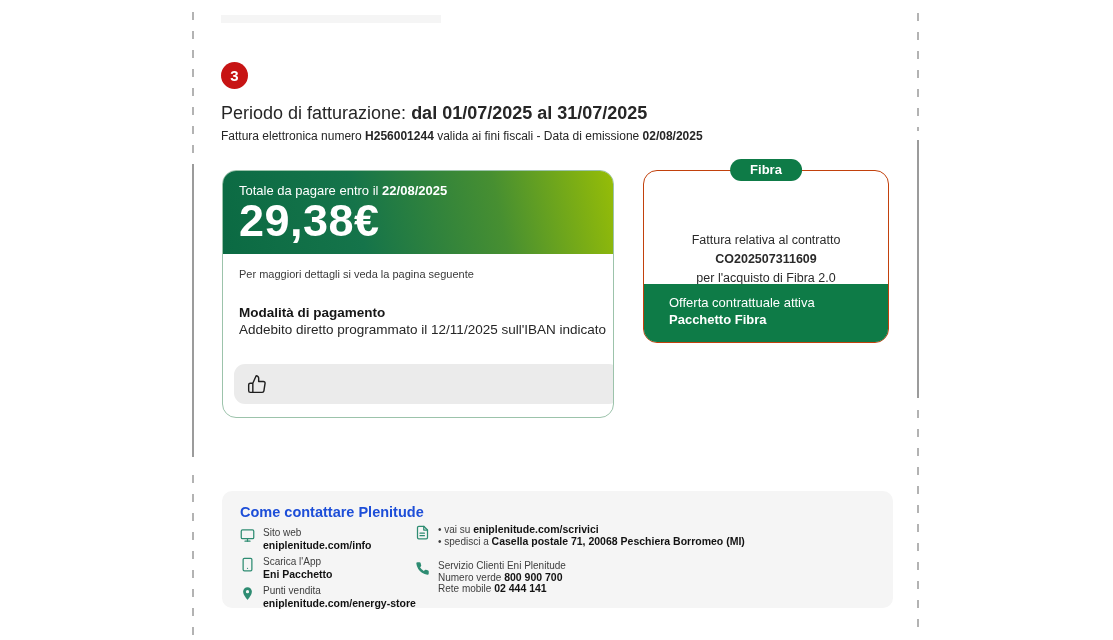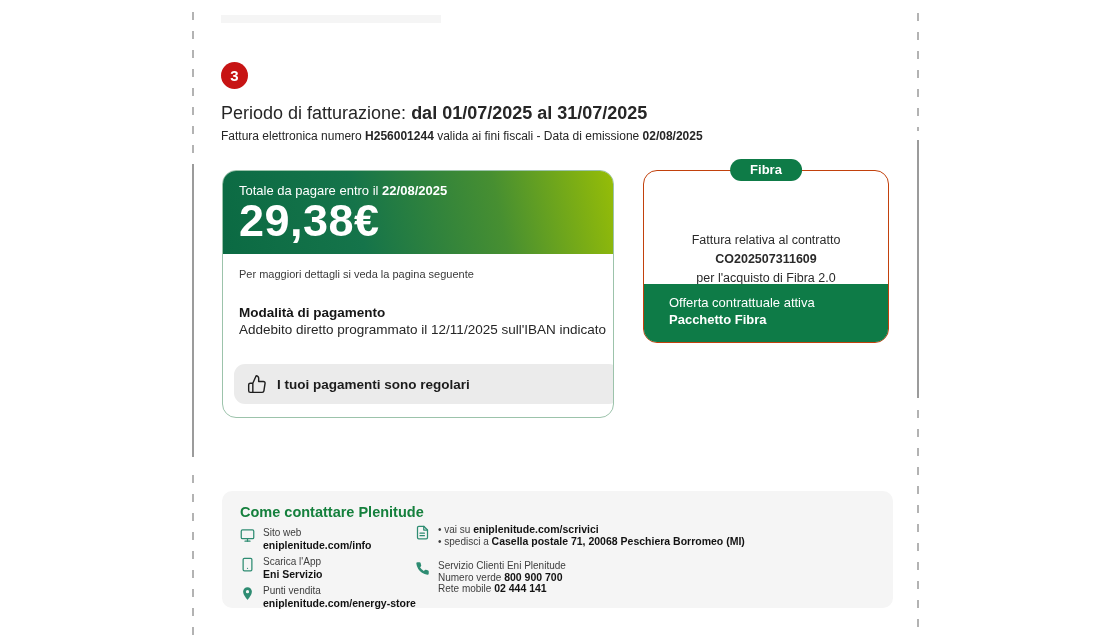--- a/index.html
+++ b/index.html
@@ -74,21 +74,21 @@
     position:absolute; left:0; right:0; bottom:0; height:58px;
     background:#0e7b47; border-radius:0 0 13px 13px;
     color:#fff; padding:10px 25px; font-size:13px; line-height:17px;
   }
 
   
   .contact-card {
     position:absolute; left:222px; top:491px; width:671px; height:117px;
     background:#f5f5f5; border-radius:10px;
   }
-  .contact-title { padding:13px 0 0 18px; font-size:14.5px; font-weight:700; color:#15803d; }
+  .contact-title { padding:13px 0 0 18px; font-size:14.5px; font-weight:700; color:#1d4ed8; }
   .ccol { position:absolute; }
   .ccol-left  { left:18px;  top:36px; }
   .ccol-right { left:193px; top:33px; }
   .citem { display:flex; gap:8px; margin-bottom:5px; }
   .citem svg { width:15px; height:15px; flex:0 0 15px; margin-top:1px; }
   .clab { font-size:10px;  color:#3d3d3d; line-height:11.5px; }
   .cval { font-size:10.5px; font-weight:700; color:#121212; line-height:12.5px; }
   .cline { font-size:10px; color:#3d3d3d; line-height:11.5px; }
   .cline b { color:#121212; font-size:10.5px;text-align:right; }
   .citem + .citem.spaced { margin-top:13px; }
@@ -123,21 +123,20 @@
     </div>
     <div class="amount">29,38€</div>
   </div>
   <div class="details-note">Per maggiori dettagli si veda la pagina seguente</div>
   <div class="pay-title">Modalità di pagamento</div>
   <div class="pay-desc">Addebito diretto programmato il 12/11/2025 sull'IBAN indicato</div>
   <div class="status-pill">
     <svg viewBox="0 0 24 24" fill="none" stroke="#1f1f1f" stroke-width="1.7" stroke-linecap="round" stroke-linejoin="round">
       <path d="M14 9V5a3 3 0 0 0-3-3l-4 9v11h11.28a2 2 0 0 0 2-1.7l1.38-9a2 2 0 0 0-2-2.3zM7 22H4a2 2 0 0 1-2-2v-7a2 2 0 0 1 2-2h3"></path>
     </svg>
-    <span class="txt">I tuoi pagamenti sono regolari</span>
   </div>
 </div>
 
 <div class="contract-card">
   <div class="fibra-badge">Fibra</div>
   <div class="contract-lines">
     <span>Fattura relativa al contratto</span><br>
     <b>CO202507311609</b><br>
     <span>per l'acquisto di Fibra 2.0</span>
   </div>
@@ -162,21 +161,21 @@
         <div class="cval">eniplenitude.com/info</div>
       </div>
     </div>
     <div class="citem">
       <svg viewBox="0 0 24 24" fill="none" stroke="#2e8c72" stroke-width="2" stroke-linecap="round" stroke-linejoin="round">
         <rect x="5" y="2" width="14" height="20" rx="2"></rect>
           <line x1="12" y1="18" x2="12.01" y2="18"></line>
       </svg>
       <div>
         <div class="clab">Scarica l'App</div>
-        <div class="cval">Eni Servizio</div>
+        <div class="cval">Eni Pacchetto</div>
       </div>
     </div>
     <div class="citem">
       <svg viewBox="0 0 24 24">
         <path d="M12 2C8.1 2 5 5.1 5 9c0 5.2 7 13 7 13s7-7.8 7-13c0-3.9-3.1-7-7-7z" fill="#2e8c72"></path>
         <circle cx="12" cy="9" r="2.6" fill="#f5f5f5"></circle>
       </svg>
       <div>
         <div class="clab">Punti vendita</div>
         <div class="cval">eniplenitude.com/energy-store</div>

